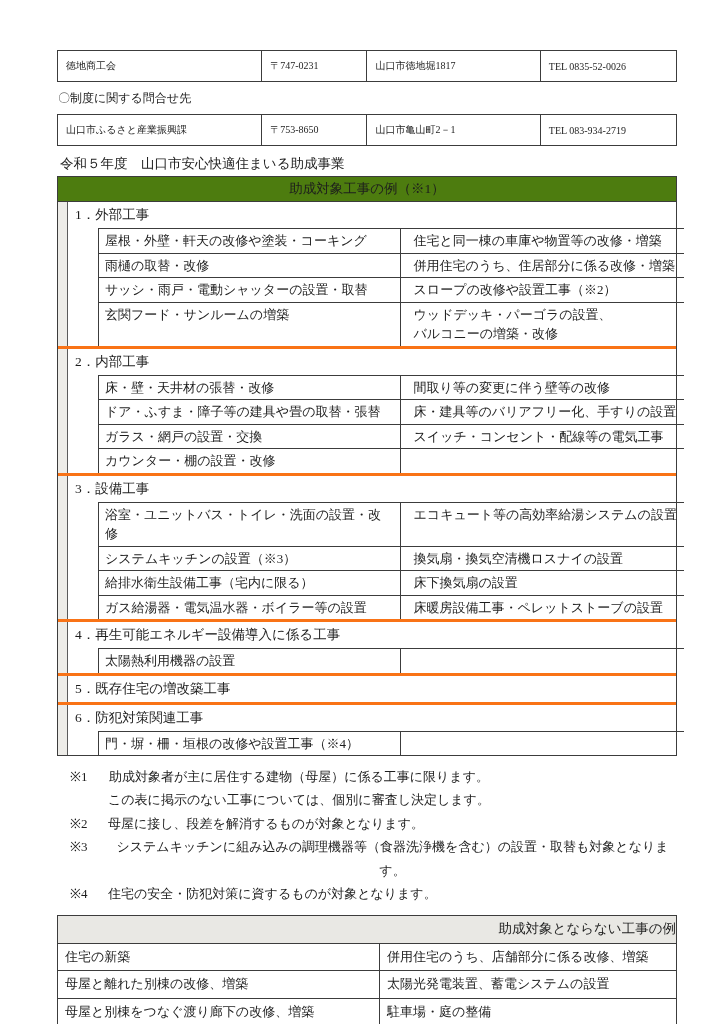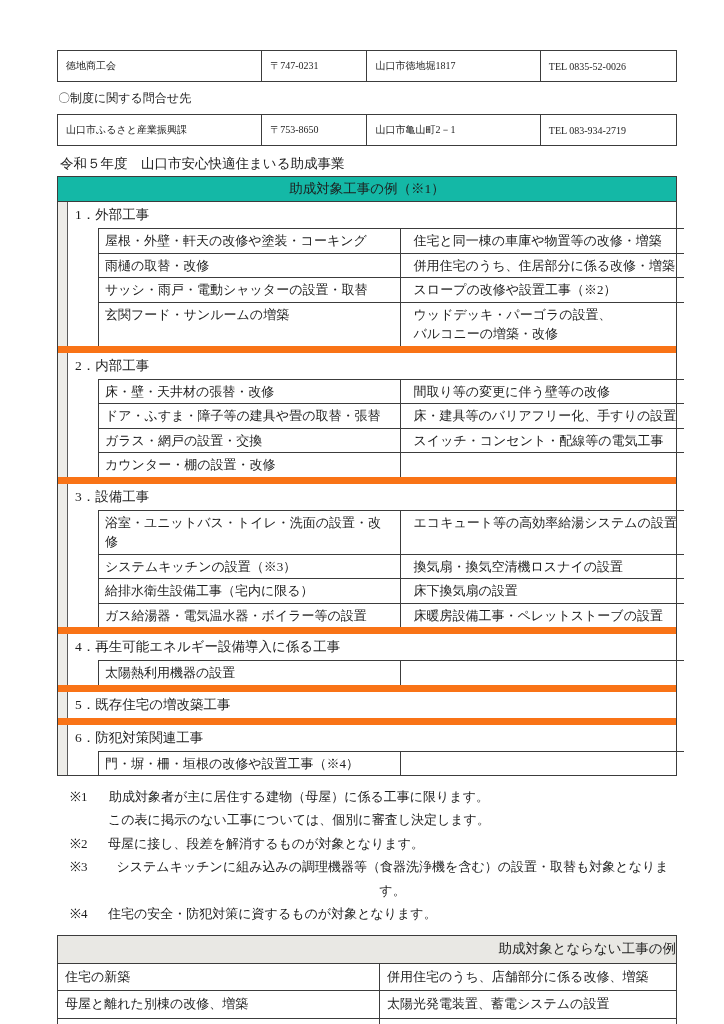--- a/index.html
+++ b/index.html
@@ -16,30 +16,30 @@
   .contact-table td {
     border:1px solid #3c3c3c; height:31px; font-size:10px;
     padding:2px 8px; overflow:hidden; white-space:nowrap;
   }
   .inquiry-heading { font-size:12px; margin:8px 0 7px 1px; }
   .program-title { font-size:13.5px; margin:9px 0 3px 3px; }
 
   
   .main-table { border:1px solid #3c3c3c; }
   .main-header {
-    background:#14b8a6; border-bottom:1px solid #3c3c3c;
+    background:#4d7c0f; border-bottom:1px solid #3c3c3c;
     text-align:center; font-size:13.5px; padding:3px 0;
   }
   .main-body { position:relative; }
   .stripe {
     position:absolute; left:0; top:0; bottom:0; width:10px;
     background:#edece8; border-right:1px solid #5a5a5a;
   }
   .section { position:relative; padding-left:11px; }
-  .section + .section { border-top:7px solid #f97316;font-family:Liberation Serif, serif; }
+  .section + .section { border-top:3px solid #f97316;font-family:Liberation Serif, serif; }
   .section-title { font-size:13.5px; padding:4px 0 4px 6px; }
   .inner { width:calc(100% - 21px); margin-left:29px; }
   .inner td {
     border:1px solid #3c3c3c; font-size:13px; line-height:1.5;
     padding:2px 6px; white-space:pre-line; vertical-align:top; height:23px;
   }
   .inner tr:last-child td { border-bottom:none; }
   .inner td:last-child { border-right:none;padding-left:13px; }
   .col-left { width:51.5%; }
 

